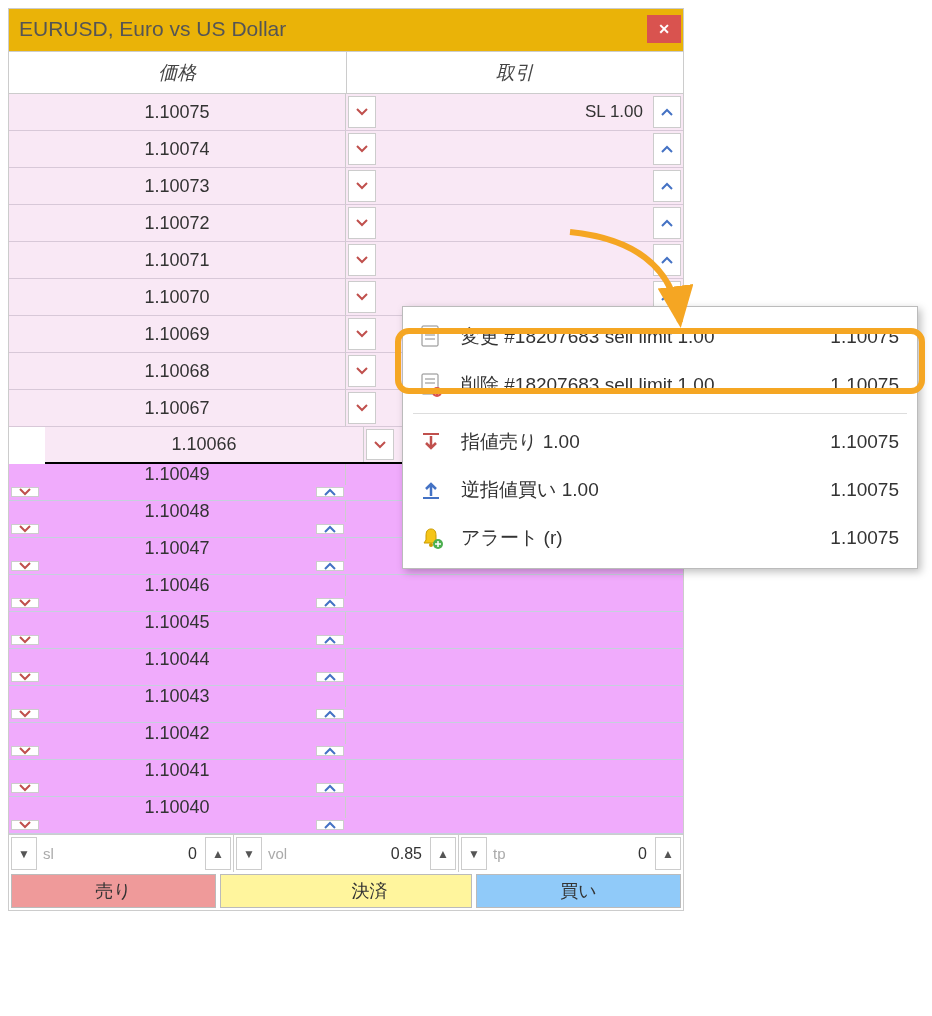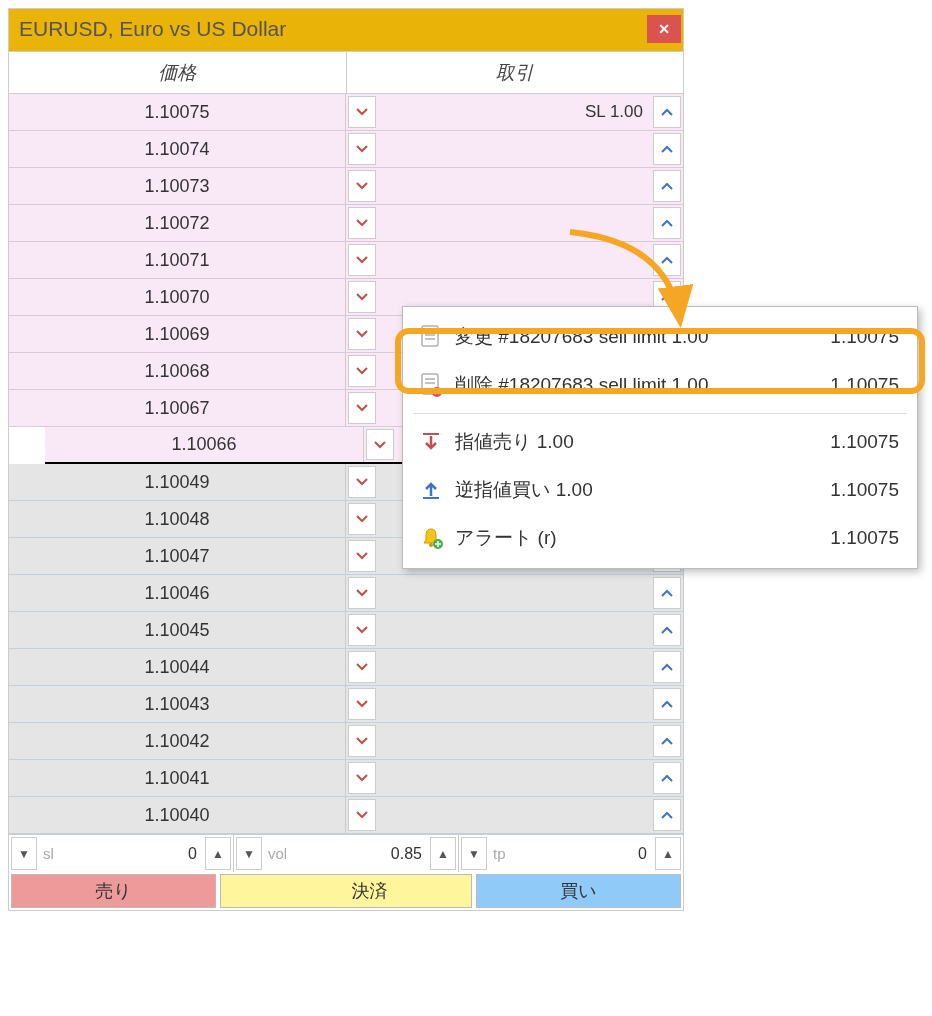--- a/index.html
+++ b/index.html
@@ -61,21 +61,21 @@
       font-style: italic;
     }
     .header-cell:last-child { border-right: none; }
     .rows-container { }
     .price-row {
       display: flex;
       height: 37px;
       border-bottom: 1px solid #d8c8d8;
     }
     .price-row.pink { background: #f9e8f5; }
-    .price-row.blue { background: #e5e5e5; border-bottom-color: #c5d0dd; }
+    .price-row.blue { background: #f0abfc; border-bottom-color: #c5d0dd; flex-direction: column; }
     .price-row.divider { border-bottom: 2px solid #000; margin-left: 36px; }
     .price-cell {
       width: 50%;
       display: flex;
       align-items: center;
       justify-content: center;
       font-size: 18px;
       color: #333;
       border-right: 1px solid #ccc;
       font-family: "Yu Gothic", sans-serif;
@@ -176,21 +176,21 @@
       box-shadow: 3px 3px 8px rgba(0,0,0,0.25);
       padding: 6px 0;
     }
     .ctx-item {
       display: flex;
       align-items: center;
       padding: 10px 18px 10px 14px;
       font-size: 19px;
       color: #333;
       cursor: pointer;
-      gap: 10px;
+      gap: 16px;
     }
     .ctx-icon {
       width: 28px;
       height: 28px;
       display: flex;
       align-items: center;
       justify-content: center;
       flex-shrink: 0;
     }
     .ctx-label { flex: 1; }

